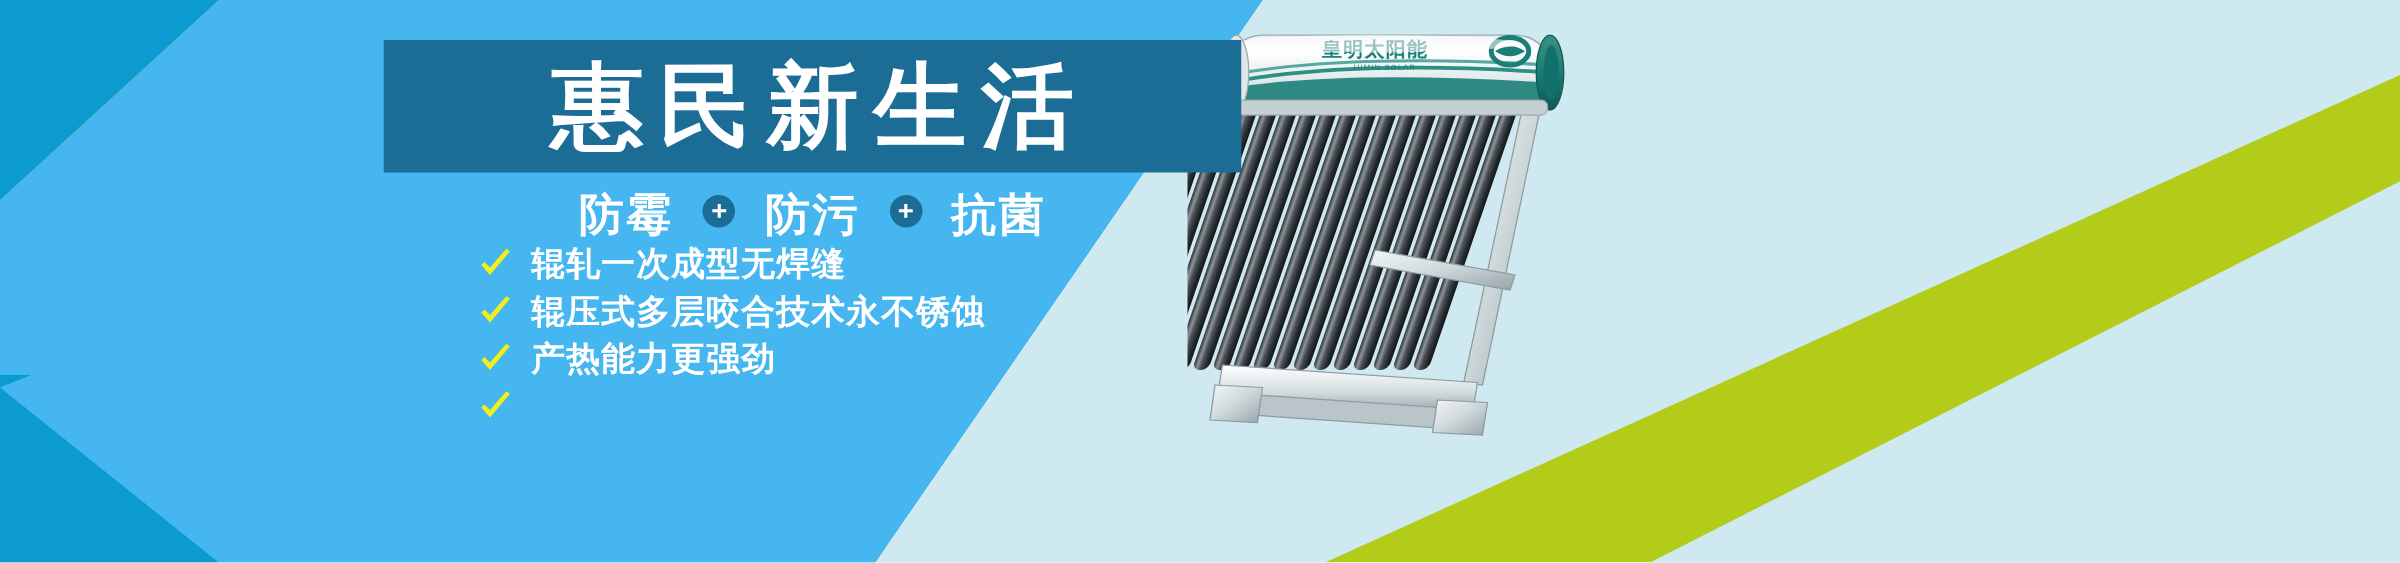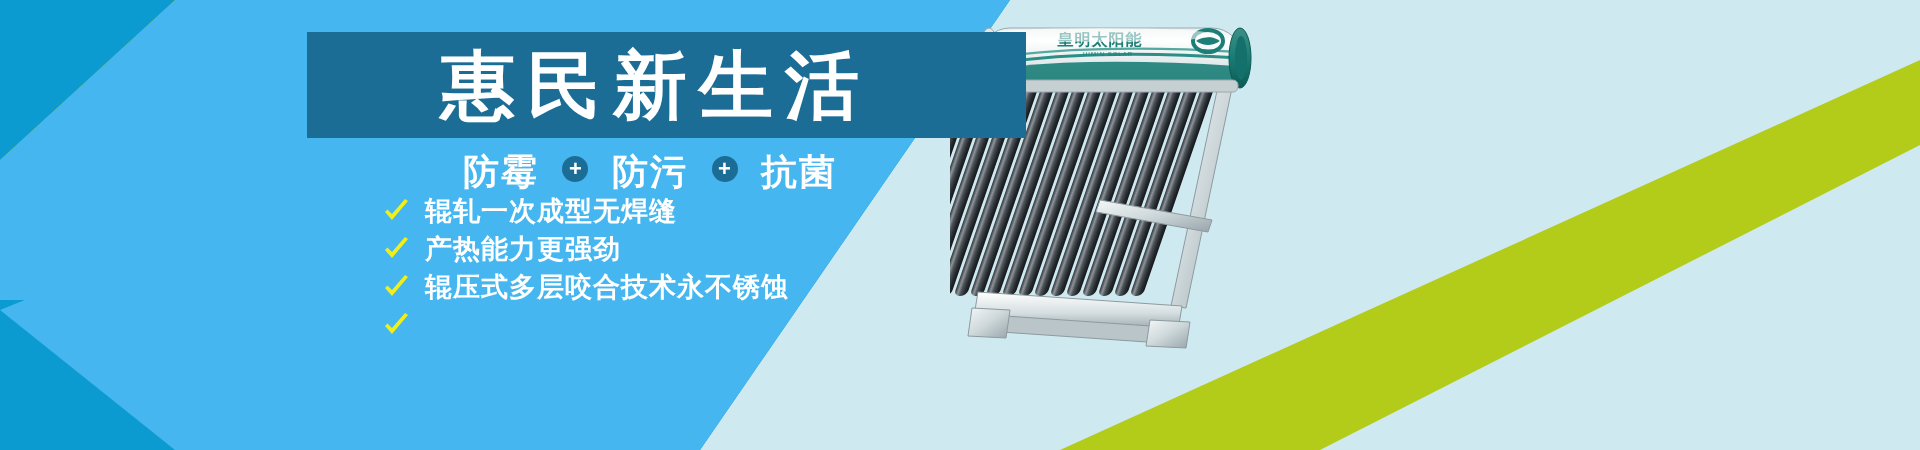--- a/index.html
+++ b/index.html
@@ -26,21 +26,20 @@
 
   
   .title-plate {
     position: absolute;
     left: 307px;
     top: 32px;
     width: 686px;
     height: 106px;
     background: #1c6d96;
     z-index: 12;
-    padding-left: 33px;
   }
   .title-text {
     position: absolute;
     left: 0;
     top: 0;
     width: 686px;
     height: 106px;
     line-height: 106px;
     text-align: center;
     color: #ffffff;
@@ -168,28 +167,28 @@
       <svg class="check" viewBox="0 0 30 30" xmlns="http://www.w3.org/2000/svg">
         <path d="M4 15 L11 23 L27 4 L24 2 L11 17 L6.5 12.5 Z" fill="#f2ee18"></path>
       </svg>
       <span class="bullet-label">辊轧一次成型无焊缝</span>
     </div>
 
     <div class="bullet-row">
       <svg class="check" viewBox="0 0 30 30" xmlns="http://www.w3.org/2000/svg">
         <path d="M4 15 L11 23 L27 4 L24 2 L11 17 L6.5 12.5 Z" fill="#f2ee18"></path>
       </svg>
+      <span class="bullet-label">辊压式多层咬合技术永不锈蚀</span>
+    </div>
+
+    <div class="bullet-row">
+      <svg class="check" viewBox="0 0 30 30" xmlns="http://www.w3.org/2000/svg">
+        <path d="M4 15 L11 23 L27 4 L24 2 L11 17 L6.5 12.5 Z" fill="#f2ee18"></path>
+      </svg>
       <span class="bullet-label">产热能力更强劲</span>
-    </div>
-
-    <div class="bullet-row">
-      <svg class="check" viewBox="0 0 30 30" xmlns="http://www.w3.org/2000/svg">
-        <path d="M4 15 L11 23 L27 4 L24 2 L11 17 L6.5 12.5 Z" fill="#f2ee18"></path>
-      </svg>
-      <span class="bullet-label">辊压式多层咬合技术永不锈蚀</span>
     </div>
 
 
     <div class="bullet-row">
       <svg class="check" viewBox="0 0 30 30" xmlns="http://www.w3.org/2000/svg">
         <path d="M4 15 L11 23 L27 4 L24 2 L11 17 L6.5 12.5 Z" fill="#f2ee18"></path>
       </svg>
     </div>
 
   </div>

